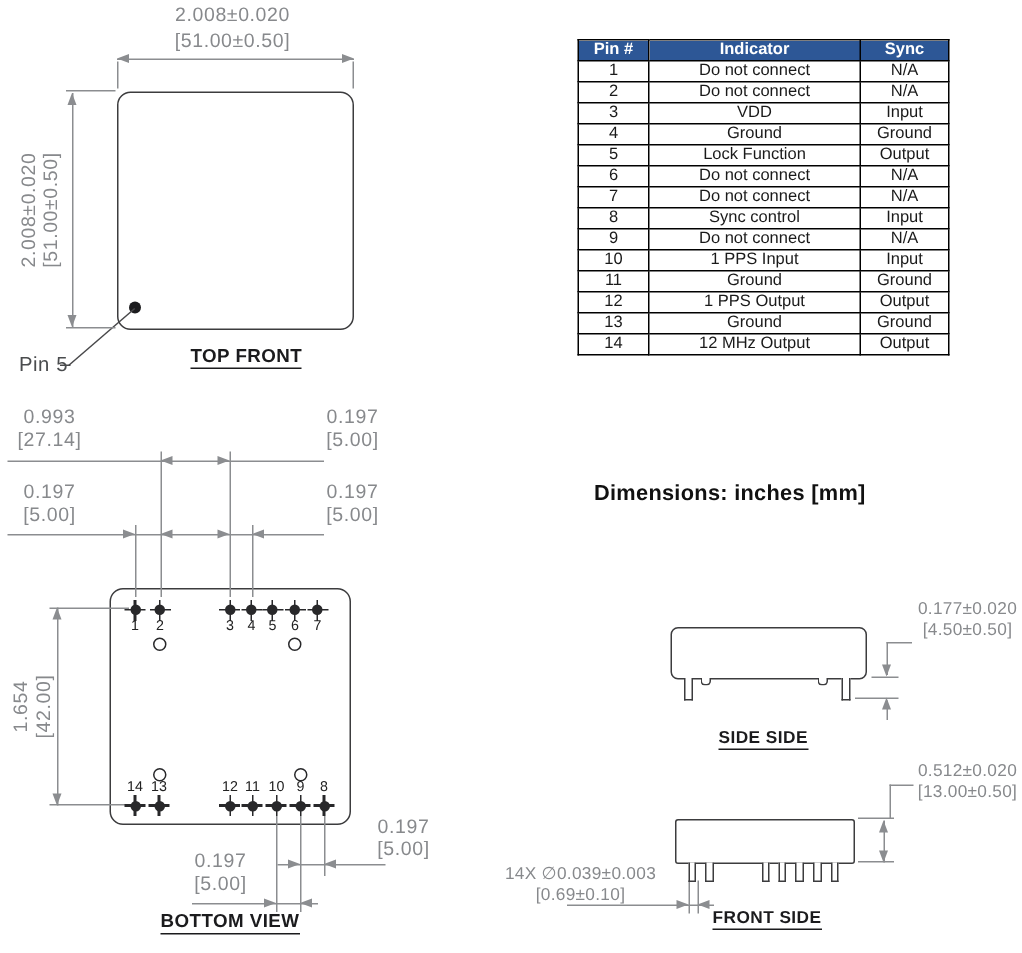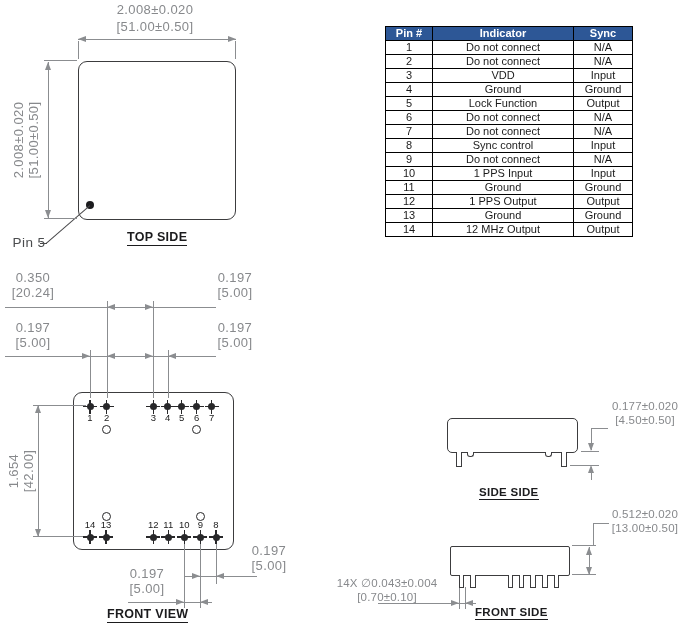--- a/index.html
+++ b/index.html
@@ -70,21 +70,21 @@
   <div class="rotdim dim" style="left:-54px;top:125px;width:160px;height:30px">
     <div>2.008±0.020</div>
     <div>[51.00±0.50]</div>
   </div>
 
   <div id="tv-body" class="body-outline" style="left:78px;top:61px;width:158px;height:159px"></div>
   <div id="pin1-dot"></div>
   <div id="pin1-leader"></div>
   <div class="hline dark" style="left:40px;top:243px;width:7px"></div>
   <div class="dim" style="left:6px;top:235px;width:46px;color:#4a4c4e;font-size:13.5px">Pin 5</div>
-  <div class="viewlabel" style="left:127px;top:230px">TOP SIDE</div>
+  <div class="viewlabel" style="left:127px;top:230px">TOP FRONT</div>
 
   <table id="pintable">
     <colgroup>
         <col style="width:47px">
         <col style="width:141px">
         <col style="width:59px">
       </colgroup>
     <thead>
       <tr>
         <th>Pin #</th>
@@ -159,58 +159,59 @@
           <td>Ground</td>
         </tr>
         <tr>
           <td>14</td>
           <td>12 MHz Output</td>
           <td>Output</td>
         </tr>
       </tbody>
   </table>
 
-
-  <div class="dim" style="left:10px;top:270px;width:46px">0.350</div>
-  <div class="dim" style="left:10px;top:285px;width:46px">[20.24]</div>
+  <div id="units-note">Dimensions: inches [mm]</div>
+
+  <div class="dim" style="left:10px;top:270px;width:46px">0.993</div>
+  <div class="dim" style="left:10px;top:285px;width:46px">[27.14]</div>
   <div class="dim" style="left:213px;top:270px;width:44px">0.197</div>
   <div class="dim" style="left:213px;top:285px;width:44px">[5.00]</div>
   <div class="dim" style="left:10px;top:320px;width:46px">0.197</div>
   <div class="dim" style="left:10px;top:335px;width:46px">[5.00]</div>
   <div class="dim" style="left:213px;top:320px;width:44px">0.197</div>
   <div class="dim" style="left:213px;top:335px;width:44px">[5.00]</div>
 
   <div class="rotdim dim" style="left:-35px;top:457px;width:110px;height:28px">
     <div>1.654</div>
     <div>[42.00]</div>
   </div>
 
   <div id="bv-body" class="body-outline" style="left:73px;top:392px;width:161px;height:158px"></div>
 
   <div class="dim" style="left:124px;top:566px;width:46px">0.197</div>
   <div class="dim" style="left:124px;top:581px;width:46px">[5.00]</div>
   <div class="dim" style="left:246px;top:543px;width:46px">0.197</div>
   <div class="dim" style="left:246px;top:558px;width:46px">[5.00]</div>
-  <div class="viewlabel" style="left:107px;top:607px">FRONT VIEW</div>
+  <div class="viewlabel" style="left:107px;top:607px">BOTTOM VIEW</div>
 
   <div id="sv-body" class="body-outline" style="left:447px;top:418px;width:131px;height:35px"></div>
   <div class="leg" style="left:456px;top:451.5px;width:6px;height:15px"></div>
   <div class="leg" style="left:561px;top:451.5px;width:6px;height:15px"></div>
   <div class="leg nub" style="left:467px;top:451.5px;width:7px;height:5px"></div>
   <div class="leg nub" style="left:545px;top:451.5px;width:7px;height:5px"></div>
   <div class="viewlabel sm" style="left:479px;top:486px">SIDE SIDE</div>
   <div class="dim sm" style="left:606px;top:400px;width:78px">0.177±0.020</div>
   <div class="dim sm" style="left:606px;top:414px;width:78px">[4.50±0.50]</div>
 
   <div id="fv-body" class="body-outline" style="left:450px;top:546px;width:120px;height:29.5px;border-radius:2px"></div>
   <div class="viewlabel sm" style="left:475px;top:606px">FRONT SIDE</div>
   <div class="dim sm" style="left:605px;top:508px;width:80px">0.512±0.020</div>
   <div class="dim sm" style="left:605px;top:522px;width:80px">[13.00±0.50]</div>
-  <div class="dim sm" style="left:330px;top:577px;width:114px">14X ∅0.043±0.004</div>
-  <div class="dim sm" style="left:330px;top:591px;width:114px">[0.70±0.10]</div>
+  <div class="dim sm" style="left:330px;top:577px;width:114px">14X ∅0.039±0.003</div>
+  <div class="dim sm" style="left:330px;top:591px;width:114px">[0.69±0.10]</div>
 
 <div class="hline" style="left: 78px; top: 39px; width: 158px;"></div>
     <div class="hline" style="left: 44px; top: 60px; width: 33px;"></div>
     <div class="hline" style="left: 44px; top: 218px; width: 33px;"></div>
     <div class="hline" style="left: 5px; top: 307px; width: 211px;"></div>
     <div class="hline" style="left: 5px; top: 356px; width: 211px;"></div>
     <div class="hline" style="left: 33px; top: 405px; width: 53px;"></div>
     <div class="hline" style="left: 33px; top: 536px; width: 53px;"></div>
     <div class="hline" style="left: 128px; top: 602px; width: 84px;"></div>
     <div class="hline" style="left: 185px; top: 576px; width: 72px;"></div>

